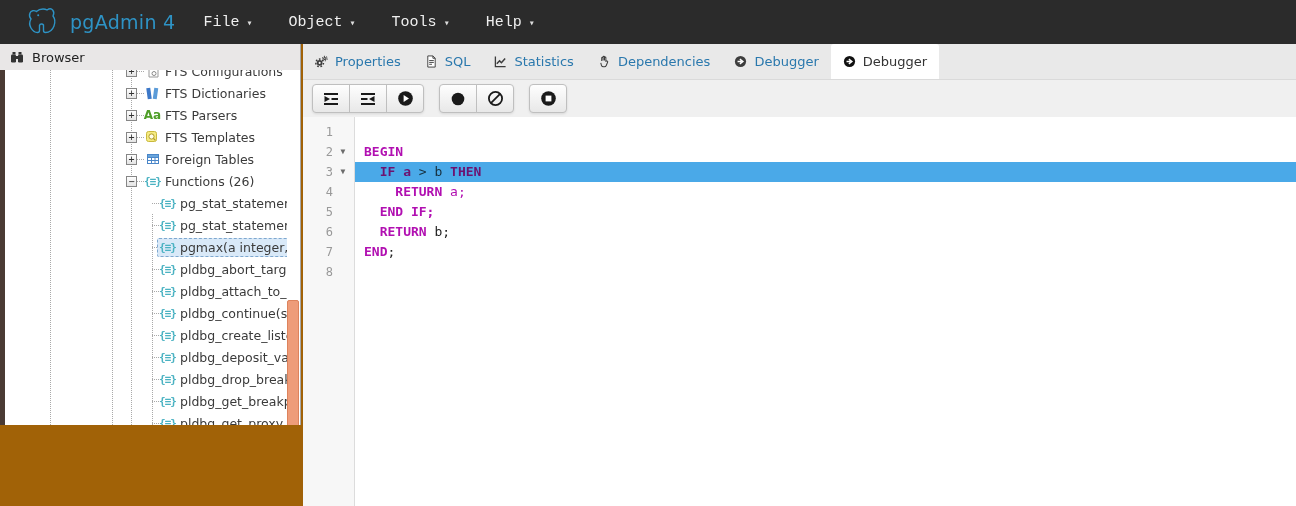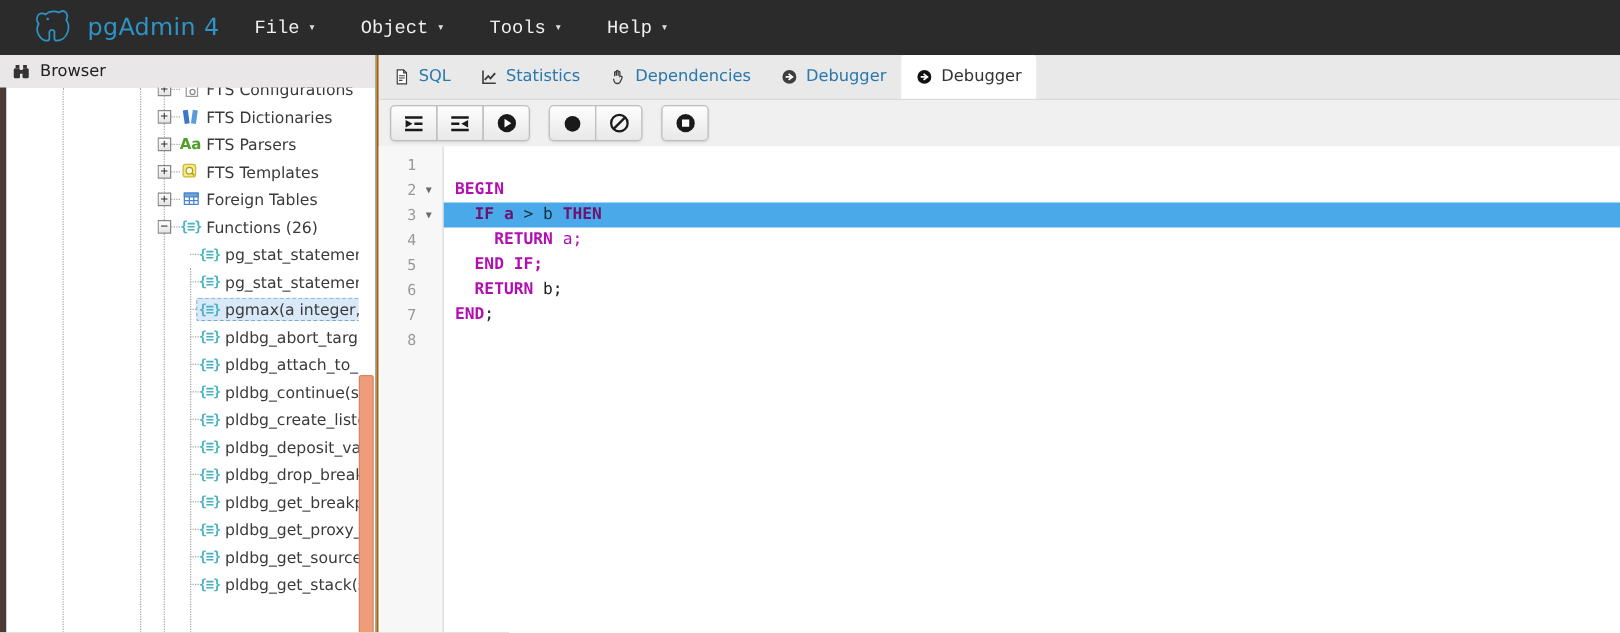--- a/index.html
+++ b/index.html
@@ -9,21 +9,21 @@
   
   .topbar{position:absolute;top:0;left:0;width:100%;height:44px;background:#2b2b2b;
           display:flex;align-items:center;}
   .brand{display:flex;align-items:center;margin-left:26px;gap:10px;}
   .brand-title{color:#2e93c5;font-size:19px;letter-spacing:.3px;}
   .menus{display:flex;margin-left:28px;gap:36px;}
   .menu-item{color:#efefef;font-size:15px;display:flex;align-items:center;gap:7px;cursor:pointer;font-family:Liberation Mono, monospace;}
   .menu-item .caret{font-size:10px;color:#dcdcdc;position:relative;top:1px;}
 
   
-  .browser{position:absolute;left:0;top:44px;width:301px;height:462px;background:#fff;
+  .browser{position:absolute;left:0;top:44px;width:301px;height:381px;background:#fff;
            border-right:1px solid #a8a8a8;box-sizing:border-box;}
   .browser-header{height:26px;background:#e9e7e7;border-bottom:1px solid #c6c4c4;
                   display:flex;align-items:center;padding-left:10px;gap:8px;
                   font-size:13px;color:#222;}
   .tree{position:absolute;top:26px;left:0;right:0;bottom:0;overflow:hidden;background:#fff;}
   .win-edge{position:absolute;left:0;top:0;width:5px;bottom:0;background:#4a3b34;z-index:5;}
   .guide{position:absolute;top:0;bottom:0;width:0;border-left:1px dotted #a9a9a9;}
   .tree-rows{position:absolute;top:-10px;left:0;right:13px;}
   .trow{height:22px;display:flex;align-items:center;white-space:nowrap;overflow:hidden;
         font-size:12.5px;color:#3a3a3a;cursor:pointer;}
@@ -283,20 +283,31 @@
         </div>
       <div class="vscroll-thumb"></div>
     </div>
     <div class="win-edge" style="top:26px"></div>
   </div>
 
   <div class="main">
     <div class="tabbar" id="tabbar">
         <div class="tab">
           <svg width="13" height="13" viewBox="0 0 14 14">
+            <circle cx="5" cy="8.5" r="3" fill="#3d3d3d"></circle>
+            <circle cx="5" cy="8.5" r="4.1" fill="none" stroke="#3d3d3d" stroke-width="1.6" stroke-dasharray="1.8 1.8"></circle>
+            <circle cx="10.6" cy="3.8" r="1.7" fill="#3d3d3d"></circle>
+            <circle cx="10.6" cy="3.8" r="2.5" fill="none" stroke="#3d3d3d" stroke-width="1.1" stroke-dasharray="1.2 1.2"></circle>
+            <circle cx="5" cy="8.5" r="1.1" fill="#f4f4f4"></circle>
+            <circle cx="10.6" cy="3.8" r=".6" fill="#f4f4f4"></circle>
+          </svg>
+          <span>Properties</span>
+        </div>
+        <div class="tab">
+          <svg width="13" height="13" viewBox="0 0 14 14">
             <path d="M3 1h5.5L11 3.5V13H3z" fill="#fff" stroke="#3d3d3d"></path>
             <path d="M8.5 1v2.5H11" fill="none" stroke="#3d3d3d"></path>
             <path d="M4.5 6h5M4.5 8h5M4.5 10h3" stroke="#3d3d3d"></path>
           </svg>
           <span>SQL</span>
         </div>
         <div class="tab">
           <svg width="13" height="13" viewBox="0 0 14 14">
             <path d="M1.5 1.5v11h11" fill="none" stroke="#3d3d3d" stroke-width="1.4"></path>
             <path d="M3 9.5l3-3.2 2 2 4-4.6" fill="none" stroke="#3d3d3d" stroke-width="1.6"></path>

